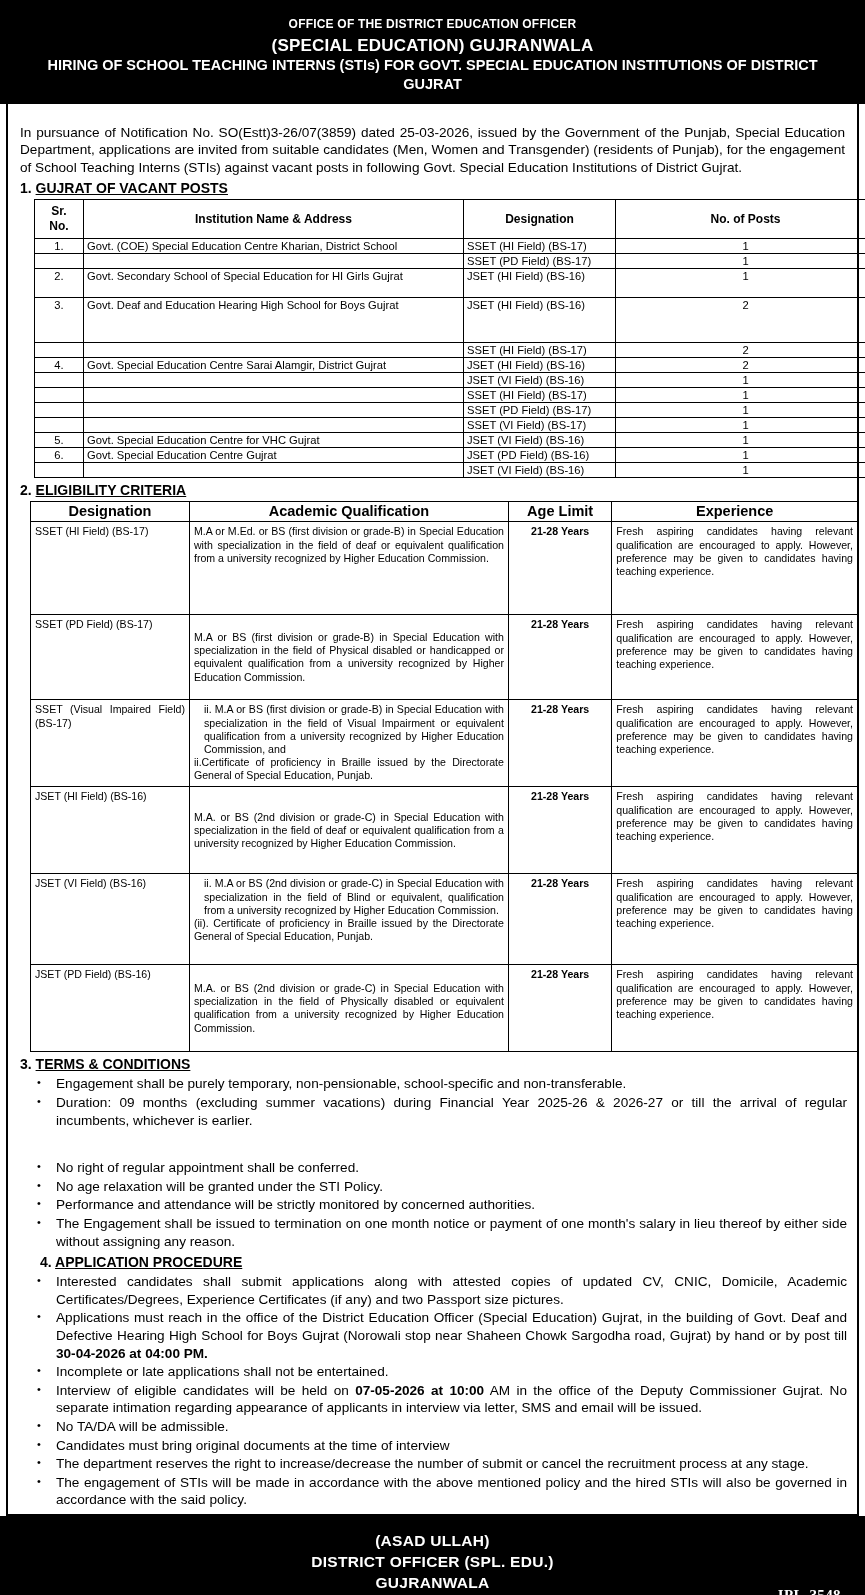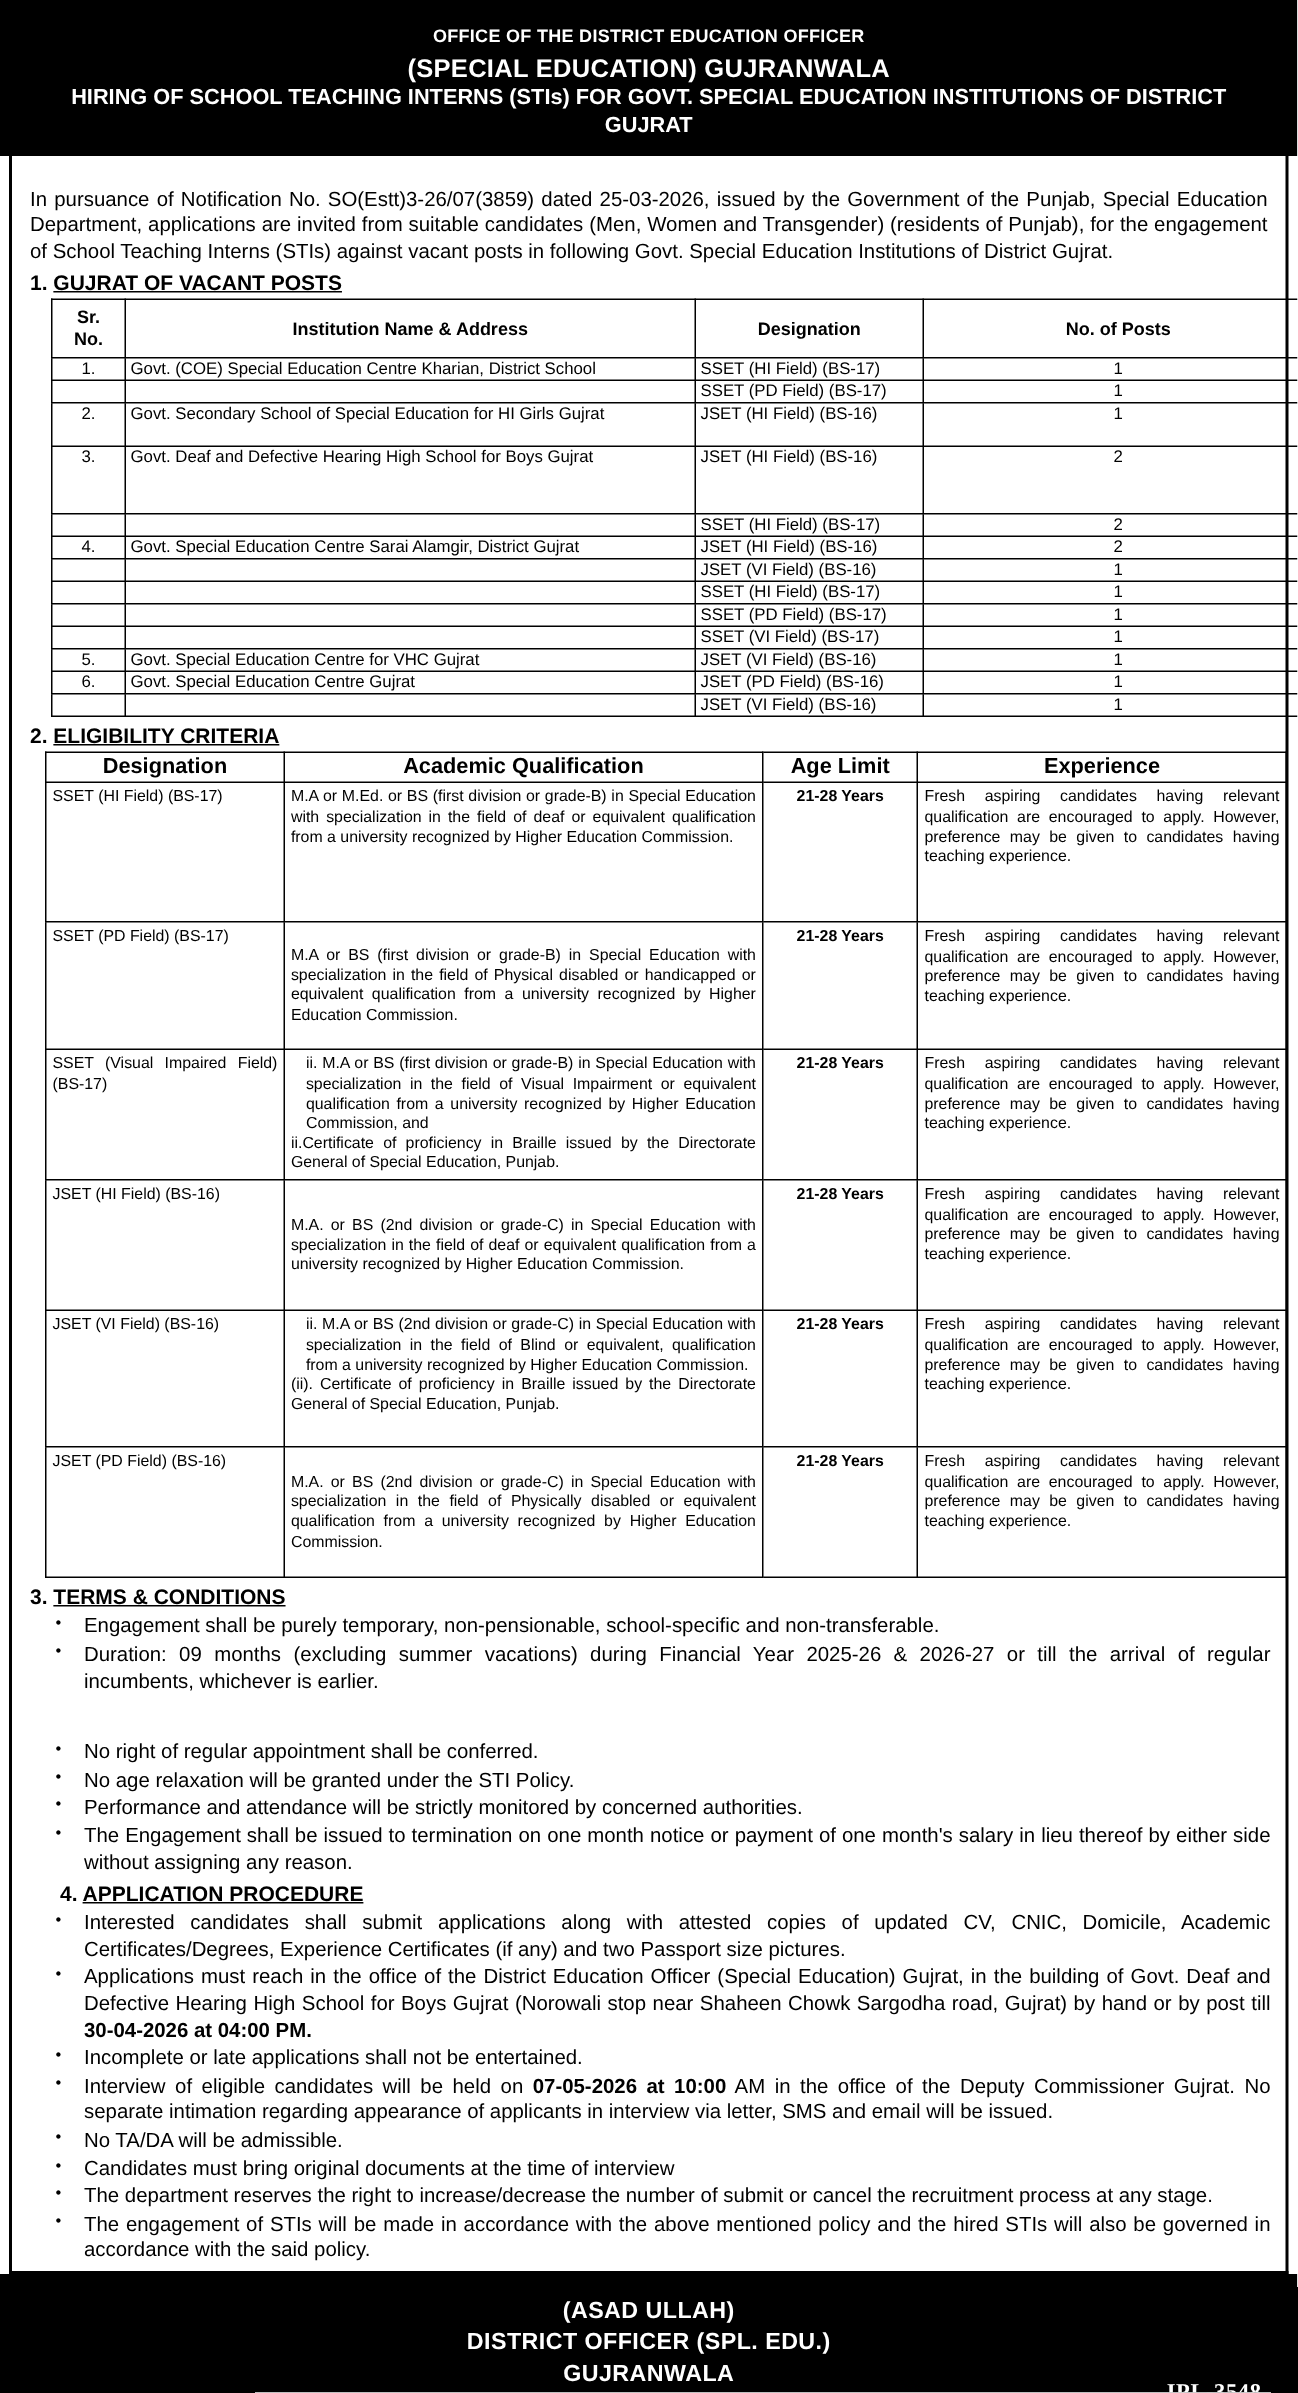--- a/index.html
+++ b/index.html
@@ -234,21 +234,21 @@
           <td class="c-posts">1</td>
         </tr>
         <tr>
           <td class="c-sr pad-tall">2.</td>
           <td class="c-inst pad-tall">Govt. Secondary School of Special Education for HI Girls Gujrat</td>
           <td class="c-desg pad-tall">JSET (HI Field) (BS-16)</td>
           <td class="c-posts pad-tall">1</td>
         </tr>
         <tr>
           <td class="c-sr" style="height:42px">3.</td>
-          <td class="c-inst">Govt. Deaf and Defective Hearing High School for Boys Gujrat</td>
+          <td class="c-inst">Govt. Deaf and Education Hearing High School for Boys Gujrat</td>
           <td class="c-desg">JSET (HI Field) (BS-16)</td>
           <td class="c-posts">2</td>
         </tr>
         <tr>
           <td class="c-sr"></td>
           <td class="c-inst"></td>
           <td class="c-desg">SSET (HI Field) (BS-17)</td>
           <td class="c-posts">2</td>
         </tr>
         <tr>

